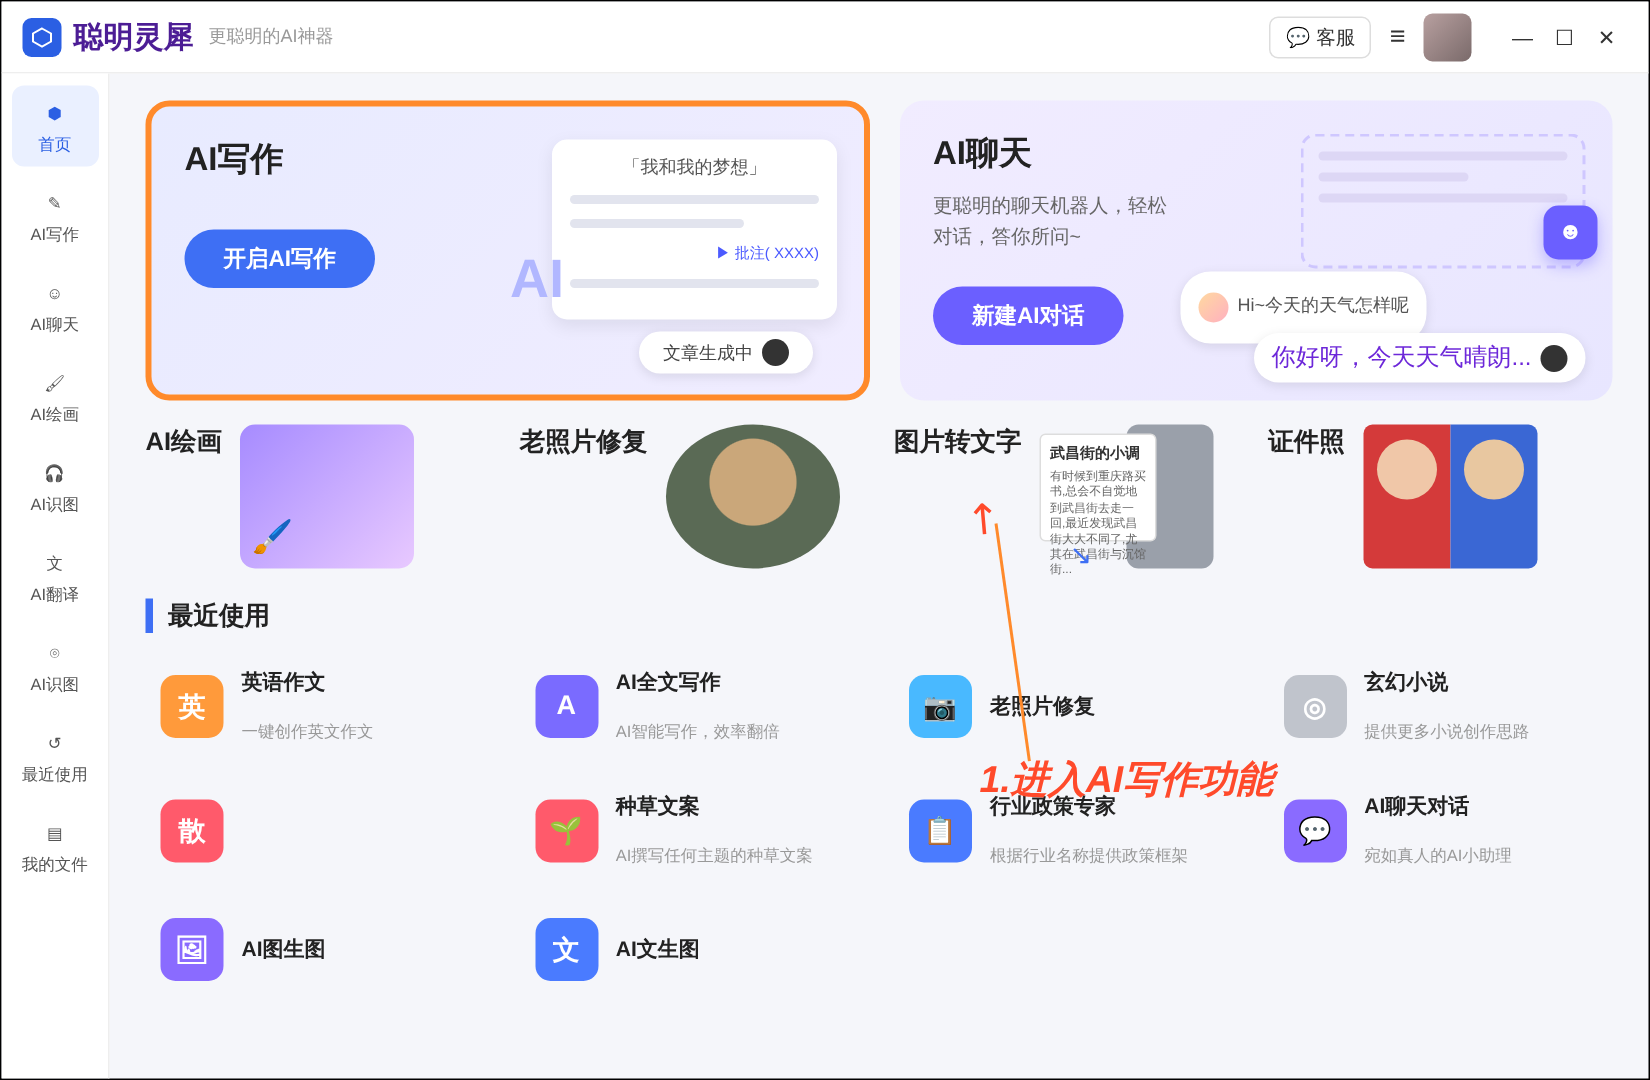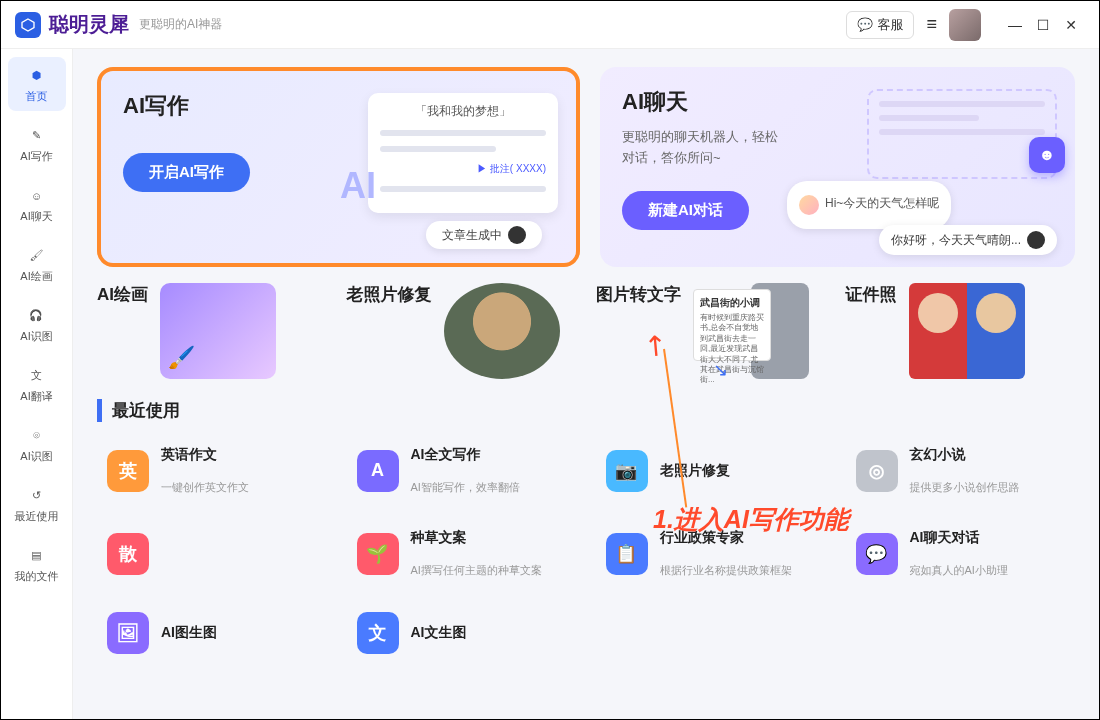--- a/index.html
+++ b/index.html
@@ -44,21 +44,21 @@
 .wai { position: absolute; left: 22px; top:80px; font-size: 36px; font-weight: 800; color: #b1b7ff; }
 .wgen { position: absolute; bottom: -4px; right: 16px; background: #fff; border-radius: 20px; padding: 5px 16px; font-size: 12px; color: #444; display: flex; align-items: flex-end; gap: 6px; box-shadow: 0 2px 8px rgba(0,0,0,.1); }
 .wgen-ico { width: 18px; height: 18px; border-radius: 50%; background: #333; }
 
 
 .cpreview { position: absolute; right: 18px; top: 14px; width: 240px; height: 170px; }
 .ccard { position: absolute; right: 0; top: 8px; width: 190px; height: 90px; border: 2px dashed #cfc7ff; border-radius: 10px; padding: 10px; }
 .cline { height: 6px; background: #ddd7f5; border-radius: 3px; margin-bottom: 8px; }
 .cbubble1 { position: absolute; left: -30px; top: 100px; background: #fff; border-radius: 20px; padding: 14px 12px; font-size: 12px; color: #555; display: flex; align-items: flex-start; gap: 6px; box-shadow: 0 2px 8px rgba(0,0,0,.1); }
 .cface { width: 20px; height: 20px; border-radius: 50%; background: linear-gradient(135deg,#ffd9a0,#ffb0c0); }
-.cbubble2 { position: absolute; right: 0; bottom: -4px; background: #fff; border-radius: 20px; padding: 6px 12px; font-size: 12px; color: #404040; display: flex; align-items: center; gap: 6px; box-shadow: 0 2px 8px rgba(0,0,0,.1); }
+.cbubble2 { position: absolute; right: 0; bottom: -4px; background: #fff; border-radius: 20px; padding: 6px 12px; font-size: 16px; color: #6d28d9; display: flex; align-items: center; gap: 6px; box-shadow: 0 2px 8px rgba(0,0,0,.1); }
 .cchip { position: absolute; right: -8px; top: 56px; width: 36px; height: 36px; background: #6b5fff; border-radius: 10px; display: flex; align-items: center; justify-content: center; color: #fff; box-shadow: 0 4px 10px rgba(107,95,255,.4); }
 
 
 .feat-row { display: flex; gap: 20px; margin-bottom: 20px; }
 .feat { flex: 1; display: flex; align-items: flex-start; gap: 12px; cursor: pointer; }
 .feat h3 { font-size: 17px; font-weight: 700; color: #222; }
 .fimg { width: 116px; height: 96px; border-radius: 10px; }
 .fimg.a { background: linear-gradient(135deg,#a68bff,#e8c9ff); position: relative; }
 .fimg.a::after { content:"🖌️"; position:absolute; left:8px; bottom:8px; font-size:22px; }
 .fimg.b { background: radial-gradient(circle at 50% 40%, #caa77a 35%, #5a6a55 36%); border-radius: 50%; }

